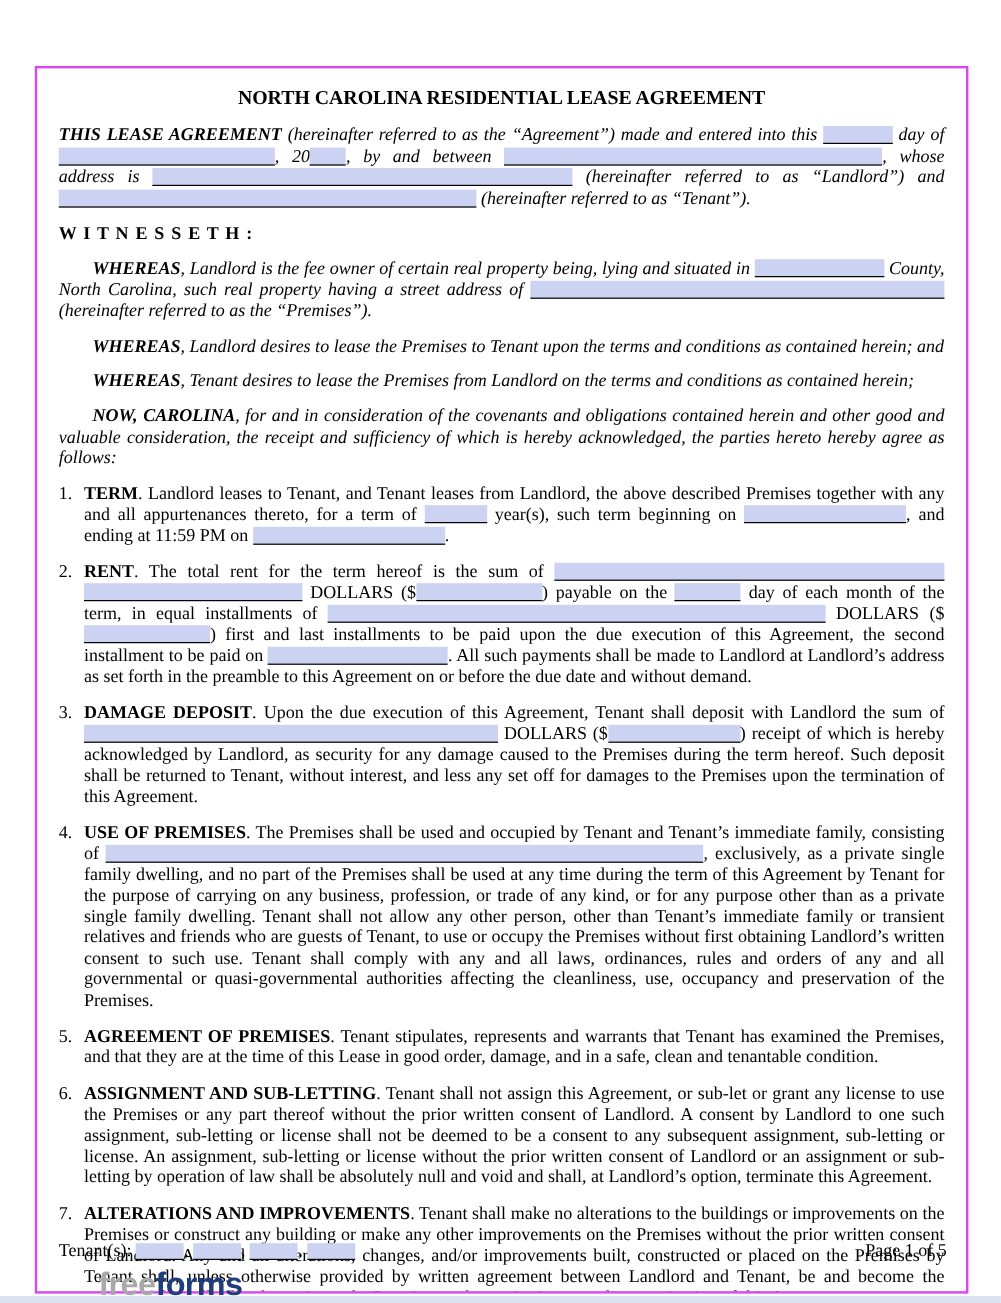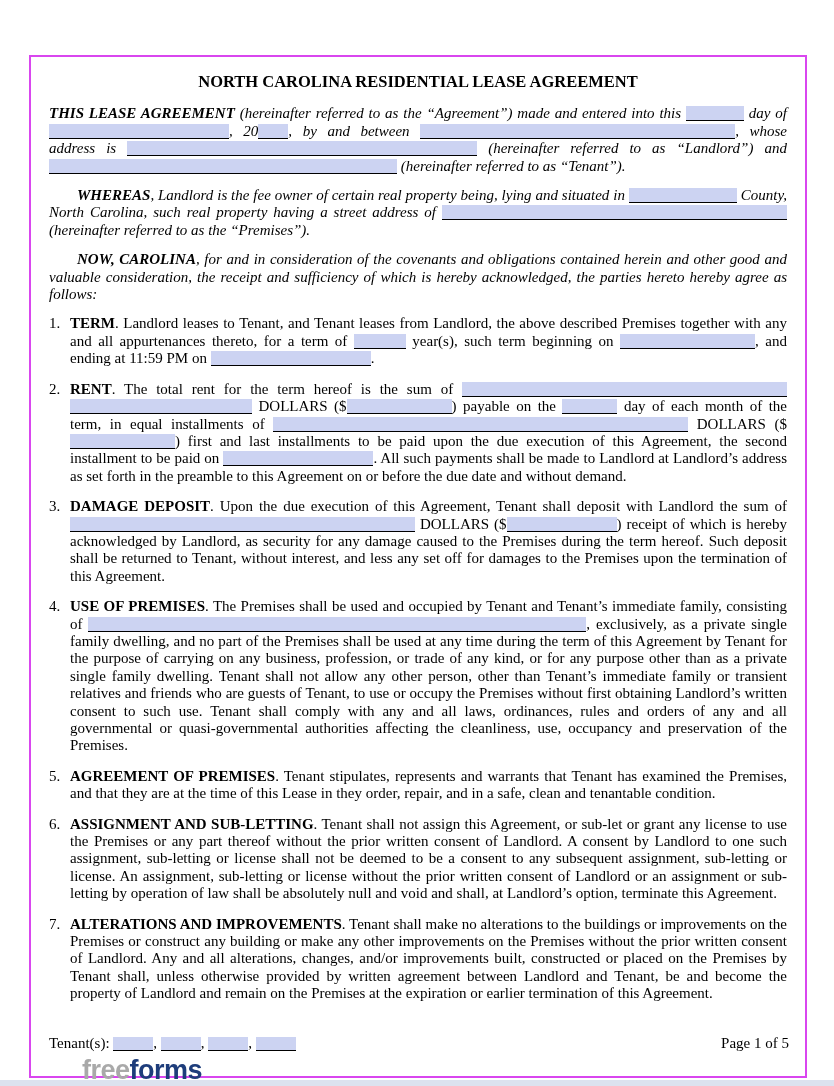--- a/index.html
+++ b/index.html
@@ -108,27 +108,30 @@
   }
 </style>
 </head>
 <body>
 
 <div class="page">
   <div class="content">
     <div class="doc-title">NORTH CAROLINA RESIDENTIAL LEASE AGREEMENT</div>
     <div id="doc-body">
         <div class="para"><span class="bold">THIS LEASE AGREEMENT</span><span> (hereinafter referred to as the “Agreement”) made and entered into this </span><span class="blank" style="width: 58px;"></span><span> day of </span><span class="blank" style="width: 180px;"></span><span>, 20</span><span class="blank" style="width: 30px;"></span><span>, by and between </span><span class="blank" style="width: 315px;"></span><span>, whose address is </span><span class="blank" style="width: 350px;"></span><span> (hereinafter referred to as “Landlord”) and </span><span class="blank" style="width: 348px;"></span><span> (hereinafter referred to as “Tenant”).</span></div>
+        <div class="heading">W I T N E S S E T H :</div>
         <div class="para indent"><span class="bold">WHEREAS</span><span>, Landlord is the fee owner of certain real property being, lying and situated in </span><span class="blank" style="width: 108px;"></span><span> County, North Carolina, such real property having a street address of </span><span class="blank" style="width: 345px;"></span><span> (hereinafter referred to as the “Premises”).</span></div>
+        <div class="para indent"><span class="bold">WHEREAS</span><span>, Landlord desires to lease the Premises to Tenant upon the terms and conditions as contained herein; and</span></div>
+        <div class="para indent"><span class="bold">WHEREAS</span><span>, Tenant desires to lease the Premises from Landlord on the terms and conditions as contained herein;</span></div>
         <div class="para indent"><span class="bold">NOW, CAROLINA</span><span>, for and in consideration of the covenants and obligations contained herein and other good and valuable consideration, the receipt and sufficiency of which is hereby acknowledged, the parties hereto hereby agree as follows:</span></div>
         <div class="item"><span class="num">1.</span><span class="bold">TERM</span><span>.  Landlord leases to Tenant, and Tenant leases from Landlord, the above described Premises together with any and all appurtenances thereto, for a term of </span><span class="blank" style="width: 52px;"></span><span> year(s), such term beginning on </span><span class="blank" style="width: 135px;"></span><span>, and ending at 11:59 PM on </span><span class="blank" style="width: 160px;"></span><span>.</span></div>
         <div class="item"><span class="num">2.</span><span class="bold">RENT</span><span>.  The total rent for the term hereof is the sum of </span><span class="blank" style="width: 325px;"></span><span> </span><span class="blank" style="width: 182px;"></span><span> DOLLARS ($</span><span class="blank" style="width: 105px;"></span><span>) payable on the </span><span class="blank" style="width: 55px;"></span><span> day of each month of the term, in equal installments of </span><span class="blank" style="width: 415px;"></span><span> DOLLARS ($</span><span class="blank" style="width: 105px;"></span><span>) first and last installments to be paid upon the due execution of this Agreement, the second installment to be paid on </span><span class="blank" style="width: 150px;"></span><span>.  All such payments shall be made to Landlord at Landlord’s address as set forth in the preamble to this Agreement on or before the due date and without demand.</span></div>
         <div class="item"><span class="num">3.</span><span class="bold">DAMAGE DEPOSIT</span><span>.  Upon the due execution of this Agreement, Tenant shall deposit with Landlord the sum of </span><span class="blank" style="width: 345px;"></span><span> DOLLARS ($</span><span class="blank" style="width: 110px;"></span><span>) receipt of which is hereby acknowledged by Landlord, as security for any damage caused to the Premises during the term hereof.  Such deposit shall be returned to Tenant, without interest, and less any set off for damages to the Premises upon the termination of this Agreement.</span></div>
         <div class="item"><span class="num">4.</span><span class="bold">USE OF PREMISES</span><span>.  The Premises shall be used and occupied by Tenant and Tenant’s immediate family, consisting of </span><span class="blank" style="width: 498px;"></span><span>, exclusively, as a private single family dwelling, and no part of the Premises shall be used at any time during the term of this Agreement by Tenant for the purpose of carrying on any business, profession, or trade of any kind, or for any purpose other than as a private single family dwelling.  Tenant shall not allow any other person, other than Tenant’s immediate family or transient relatives and friends who are guests of Tenant, to use or occupy the Premises without first obtaining Landlord’s written consent to such use.   Tenant shall comply with any and all laws, ordinances, rules and orders of any and all governmental or quasi-governmental authorities affecting the cleanliness, use, occupancy and preservation of the Premises.</span></div>
-        <div class="item"><span class="num">5.</span><span class="bold">AGREEMENT OF PREMISES</span><span>.  Tenant stipulates, represents and warrants that Tenant has examined the Premises, and that they are at the time of this Lease in they order, repair, and in a safe, clean and tenantable condition.</span></div>
+        <div class="item"><span class="num">5.</span><span class="bold">AGREEMENT OF PREMISES</span><span>.  Tenant stipulates, represents and warrants that Tenant has examined the Premises, and that they are at the time of this Lease in good order, damage, and in a safe, clean and tenantable condition.</span></div>
         <div class="item"><span class="num">6.</span><span class="bold">ASSIGNMENT AND SUB-LETTING</span><span>.  Tenant shall not assign this Agreement, or sub-let or grant any license to use the Premises or any part thereof without the prior written consent of Landlord.  A consent by Landlord to one such assignment, sub-letting or license shall not be deemed to be a consent to any subsequent assignment, sub-letting or license.  An assignment, sub-letting or license without the prior written consent of Landlord or an assignment or sub-letting by operation of law shall be absolutely null and void and shall, at Landlord’s option, terminate this Agreement.</span></div>
         <div class="item"><span class="num">7.</span><span class="bold">ALTERATIONS AND IMPROVEMENTS</span><span>.  Tenant shall make no alterations to the buildings or improvements on the Premises or construct any building or make any other improvements on the Premises without the prior written consent of Landlord.  Any and all alterations, changes, and/or improvements built, constructed or placed on the Premises by Tenant shall, unless otherwise provided by written agreement between Landlord and Tenant, be and become the property of Landlord and remain on the Premises at the expiration or earlier termination of this Agreement.</span></div>
       </div>
   </div>
   <div class="page-footer">
     <span class="footer-group footer-tenant" id="footer-tenant"><span>Tenant(s): </span><span class="blank small" style="width: 40px;"></span><span>, </span><span class="blank small" style="width: 40px;"></span><span>, </span><span class="blank small" style="width: 40px;"></span><span>, </span><span class="blank small" style="width: 40px;"></span></span>
     <span class="footer-group footer-page">Page 1 of 5</span>
   </div>
 </div>
 

